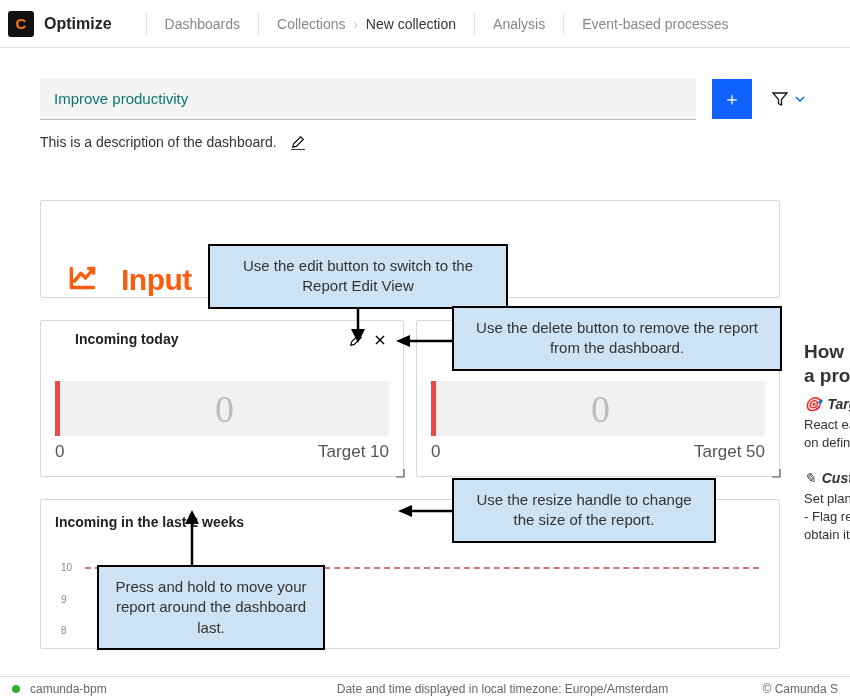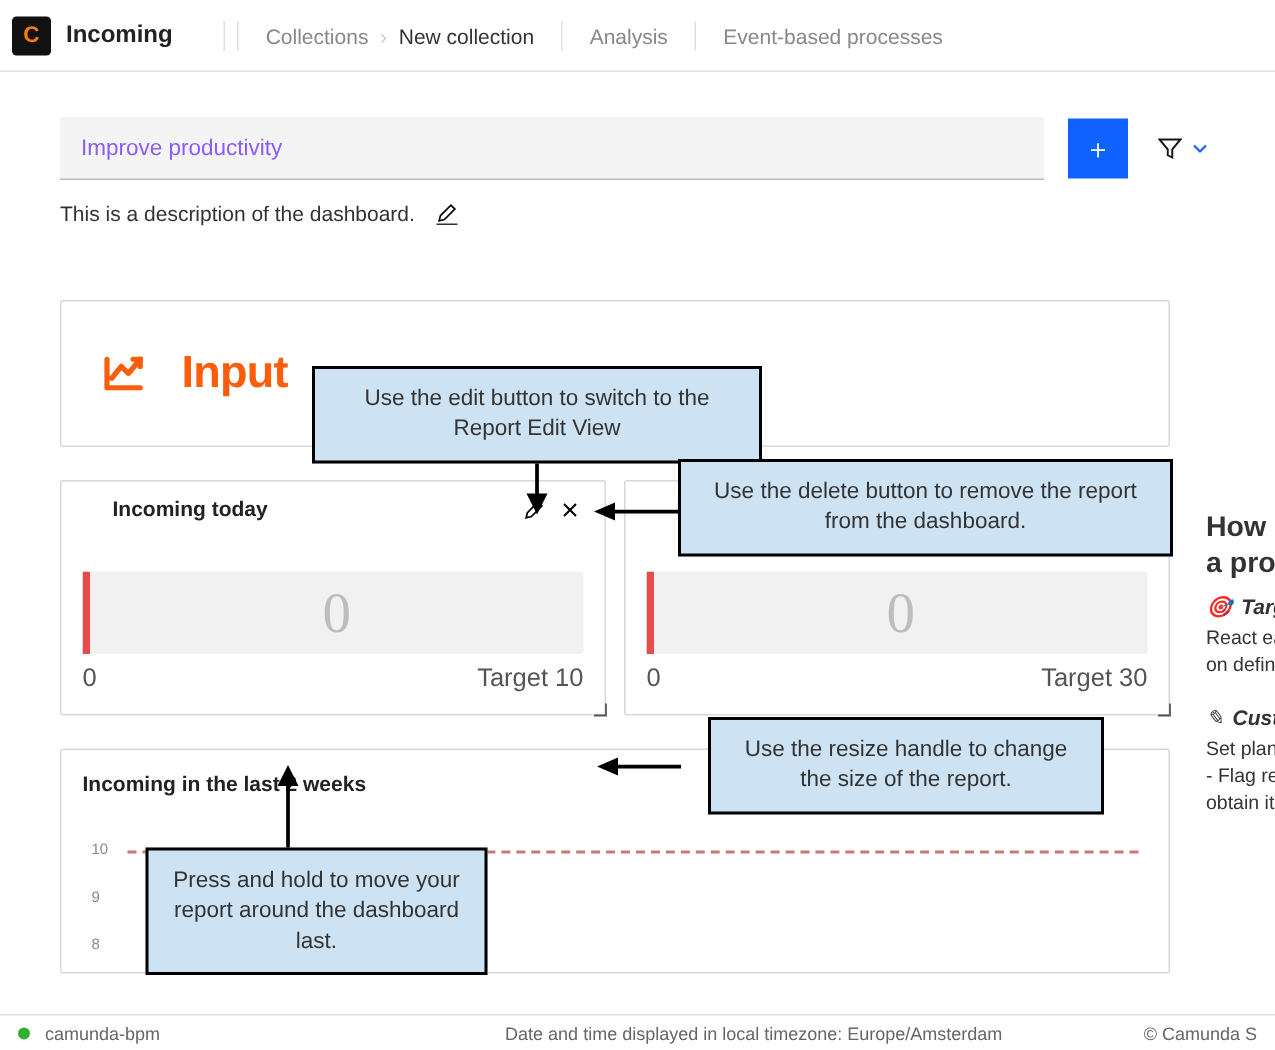--- a/index.html
+++ b/index.html
@@ -8,28 +8,28 @@
   .topnav { display: flex; align-items: center; height: 48px; border-bottom: 1px solid #e0e0e0; padding: 0 8px; }
   .brand-badge { width: 26px; height: 26px; background: #111; color: #ff7a00; display: flex; align-items: center; justify-content: center; font-weight: 700; border-radius: 3px; margin-right: 10px; font-size: 15px; }
   .brand-name { font-weight: 600; font-size: 16px; color: #222; margin-right: 30px; }
   .nav-item { color: #888; font-size: 14px; padding: 0 14px; height: 48px; display: flex; align-items: center; cursor: pointer; }
   .nav-sep { color: #ccc; }
   .crumb { color: #888; }
   .crumb.current { color: #333; font-weight: 500; }
   .nav-divider { width: 1px; height: 20px; background: #e0e0e0; margin: 0 4px; }
   
   .title-row { display: flex; align-items: center; padding: 30px 40px 0 40px; gap: 16px; }
-  .title-input { flex: 1; height: 42px; border: none; border-bottom: 1px solid #bbb; background: #f4f4f4; font-size: 15px; padding: 0 14px; color: #8b5cf6; }
+  .title-input { flex: 1; height: 42px; border: none; border-bottom: 1px solid #bbb; background: #f4f4f4; font-size: 15px; padding: 0 14px; color: #0f766e; }
   .add-btn { width: 40px; height: 40px; background: #0f62fe; color: #fff; display: flex; align-items: center; justify-content: center; font-size: 18px; cursor: pointer; }
   .filter-toggle { display: flex; align-items: center; gap: 6px; cursor: pointer; color: #161616; padding: 0 4px; }
   .desc-row { display: flex; align-items: center; padding: 14px 40px 0 40px; gap: 14px; color: #333; font-size: 14px; }
   .edit-icon-btn { border-bottom: 1px solid #333; cursor: pointer; }
   
   .canvas { position: absolute; left: 40px; right: -60px; top: 200px; bottom: 26px; }
-  .hero-card { border: 1px solid #d8d8d8; border-radius: 2px; height: 98px; display: flex; align-items: center; padding: 0 24px; background: #fff; }
+  .hero-card { border: 1px solid #d8d8d8; border-radius: 2px; height: 98px; display: flex; align-items: flex-end; padding: 0 24px; background: #fff; }
   .hero-icon { width: 38px; height: 38px; color: #fc5d0d; margin-right: 18px; }
   .hero-title { font-size: 30px; font-weight: 800; color: #fc5d0d; letter-spacing: -0.5px; }
   .reports-row { display: flex; gap: 12px; margin-top: 22px; }
   .report-card { flex: 1; border: 1px solid #d8d8d8; border-radius: 2px; padding: 10px 14px 14px; background: #fff; position: relative; }
   .report-head { display: flex; height: 26px; margin-left: 20px; }
   .report-title { flex: 1; font-weight: 600; font-size: 14px; color: #222; }
   .icon-sm { width: 18px; height: 18px; display: inline-flex; align-items: center; justify-content: center; color: #333; cursor: pointer; margin-left: 6px; }
   .gauge-body { display: flex; flex-direction: column; gap: 6px; padding-top: 24px; }
   .gauge-bar { height: 55px; background: #f1f1f1; border-radius: 0 2px 2px 0; position: relative; border-left: 5px solid #e94b4b; display: flex; align-items: center; justify-content: center; }
   .gauge-value { font-family: Georgia, serif; font-size: 38px; color: #bdbdbd; }
@@ -51,22 +51,23 @@
   .footer { position: absolute; left: 0; right: 0; bottom: 0; height: 24px; border-top: 1px solid #e0e0e0; display: flex; align-items: center; font-size: 12px; color: #666; padding: 0 12px; background: #fff; gap: 10px; }
   .status-dot { width: 8px; height: 8px; border-radius: 50%; background: #30b030; }
   .footer-right { margin-left: auto; }
   svg { display: block; }
 </style>
 </head>
 <body>
 
 <div class="topnav">
   <div class="brand-badge">C</div>
-  <div class="brand-name">Incoming</div>
-  <div class="nav-divider"></div>
+  <div class="brand-name">Optimize</div>
+  <div class="nav-divider"></div>
+  <div class="nav-item">Dashboards</div>
   <div class="nav-divider"></div>
   <div class="nav-item">
     <span class="crumb">Collections</span>
     <span class="nav-sep">&nbsp;&nbsp;›&nbsp;&nbsp;</span>
     <span class="crumb current">New collection</span>
   </div>
   <div class="nav-divider"></div>
   <div class="nav-item">Analysis</div>
   <div class="nav-divider"></div>
   <div class="nav-item">Event-based processes</div>
@@ -141,21 +142,21 @@
     <div class="report-card">
       <div class="report-head">
         <span class="report-title">Inco</span>
       </div>
       <div class="gauge-body">
         <div class="gauge-bar">
           <span class="gauge-value">0</span>
         </div>
         <div class="gauge-labels">
           <span>0</span>
-          <span>Target 30</span>
+          <span>Target 50</span>
         </div>
       </div>
       <div class="resize-handle">
         <svg width="14" height="14" viewBox="0 0 14 14">
             <path d="M13 5v8H5M13 9v4H9" fill="none" stroke="#555" stroke-width="1.2"></path>
           </svg>
       </div>
     </div>
   </div>
 
@@ -189,21 +190,21 @@
     <line x1="12" y1="0" x2="12" y2="78" stroke="#000" stroke-width="2.5"></line>
     <polygon points="12,88 5,74 19,74" fill="#000"></polygon>
   </svg>
 
 <div class="callout" style="left:452px; top:306px; width:350px;">Use the delete button to remove the report from the dashboard.</div>
 <svg class="arrow" style="left:396px; top:332px;" width="58" height="18">
     <line x1="58" y1="9" x2="12" y2="9" stroke="#000" stroke-width="2.5"></line>
     <polygon points="0,9 14,3 14,15" fill="#000"></polygon>
   </svg>
 
-<div class="callout" style="left:472px; top:478px; width:264px;">Use the resize handle to change the size of the report.</div>
+<div class="callout" style="left:452px; top:478px; width:264px;">Use the resize handle to change the size of the report.</div>
 <svg class="arrow" style="left:398px; top:502px;" width="56" height="18">
     <line x1="56" y1="9" x2="12" y2="9" stroke="#000" stroke-width="2.5"></line>
     <polygon points="0,9 14,3 14,15" fill="#000"></polygon>
   </svg>
 
 <div class="callout" style="left:97px; top:565px; width:228px;">Press and hold to move your report around the dashboard last.</div>
 <svg class="arrow" style="left:180px; top:510px;" width="24" height="58">
     <line x1="12" y1="58" x2="12" y2="12" stroke="#000" stroke-width="2.5"></line>
     <polygon points="12,0 5,14 19,14" fill="#000"></polygon>
   </svg>

